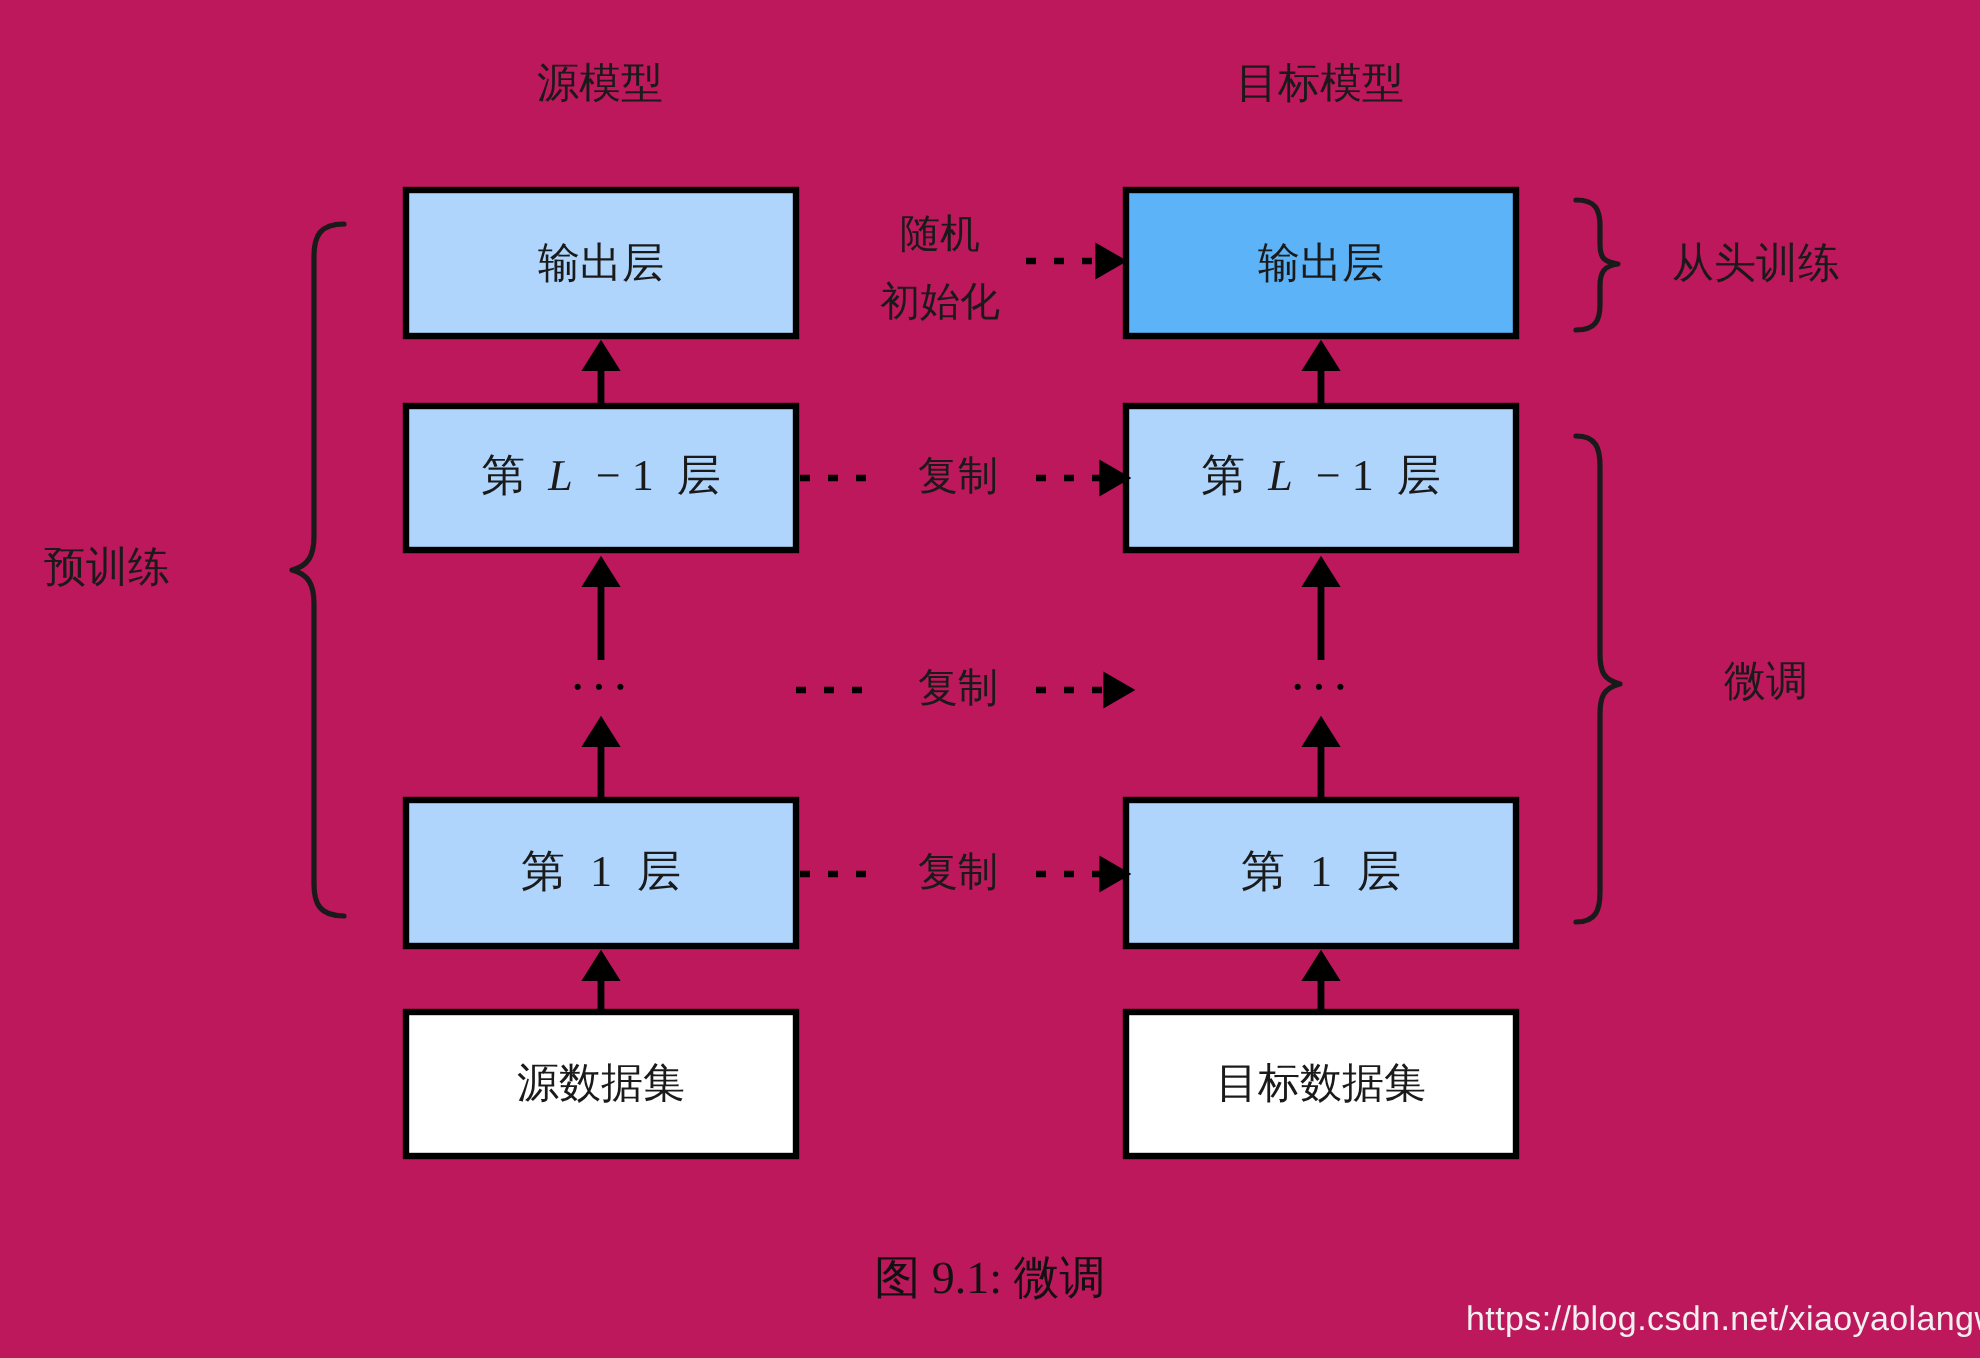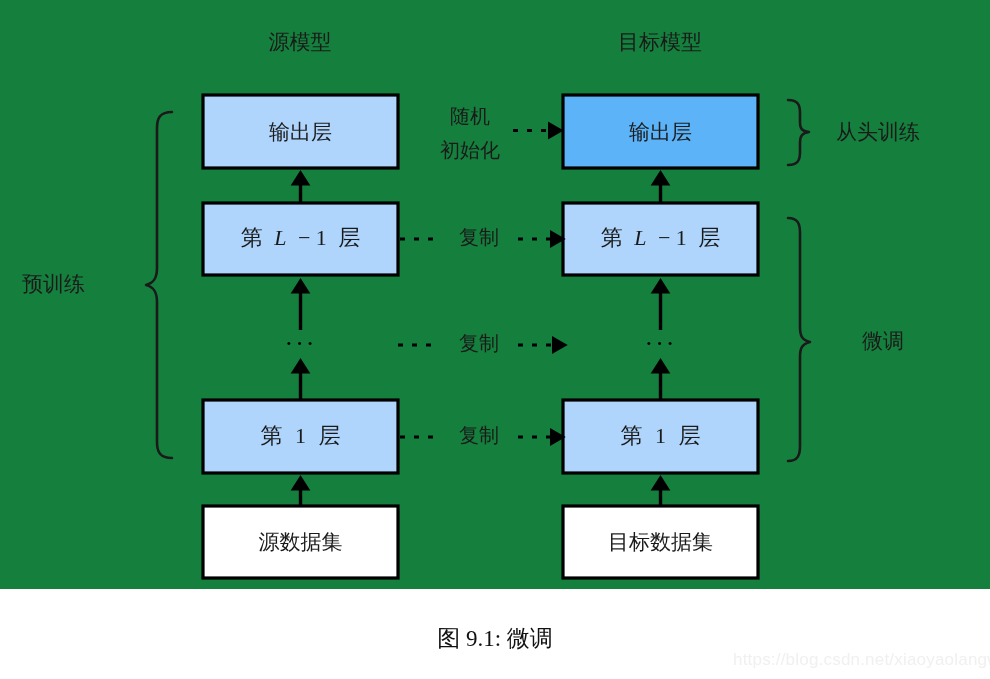--- a/index.html
+++ b/index.html
@@ -9,22 +9,22 @@
   }
   body {
     width: 990px;
     height: 679px;
     overflow: hidden;
     font-family: "Liberation Sans", "DejaVu Sans", sans-serif;
   }
   #figure-root {
     position: relative;
     width: 990px;
-    height: 589px;
-    background: #15803d;
+    height: 679px;
+    background: #be185d;
   }
   svg.diagram {
     position: absolute;
     top: 0;
     left: 0;
     width: 990px;
     height: 679px;
     display: block;
   }
   .box-rect {

